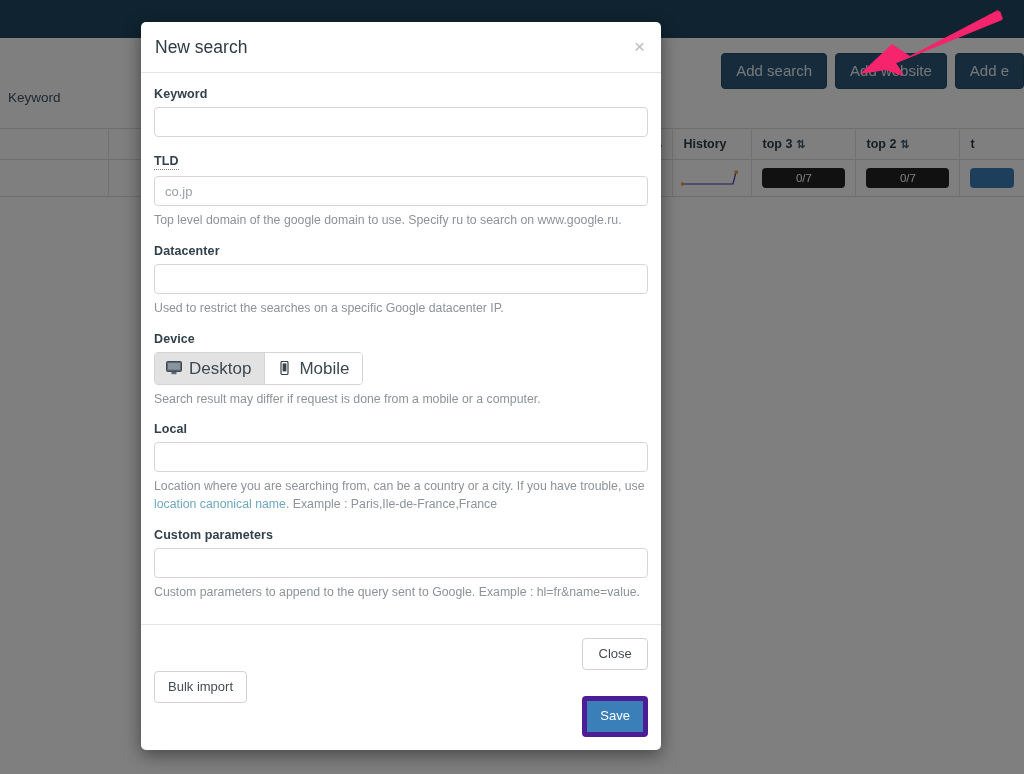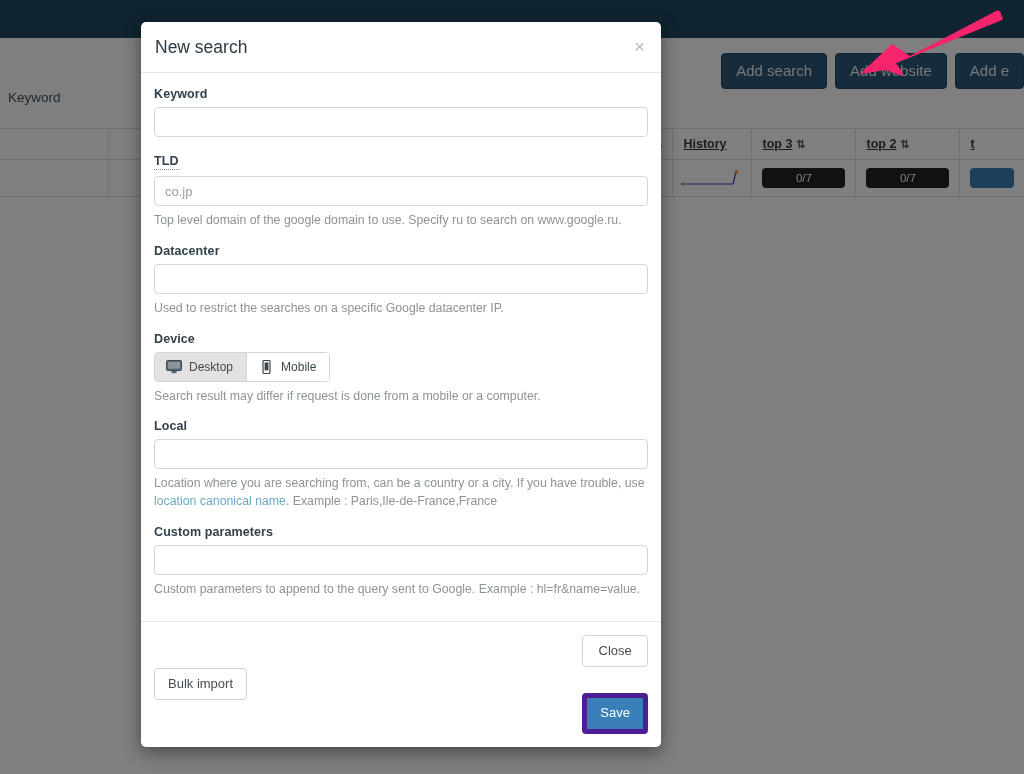--- a/index.html
+++ b/index.html
@@ -90,21 +90,20 @@
     padding: 8px 10px;
     text-align: left;
     vertical-align: middle;
     height: 28px;
   }
   #data-table th {
     font-weight: bold;
     font-size: 12.5px;
     color: #2f3e48;
     white-space: nowrap;
-    text-decoration: underline;
   }
   .sort-caret {
     display: inline-block;
     margin-left: 4px;
     color: #4a5c69;
     font-size: 11px;
   }
   .badge-dark {
     display: block;
     background: #222222;
@@ -215,21 +214,21 @@
     border: 1px solid #d4d4d4;
     border-radius: 4px;
     overflow: hidden;
     background: #ffffff;
   }
   .toggle-btn {
     display: inline-flex;
     align-items: center;
     gap: 7px;
     padding: 7px 13px 7px 11px;
-    font-size: 12px;
+    font-size: 17px;
     color: #3d4950;
     background: #ffffff;
     border: none;
     border-right: 1px solid #d4d4d4;
     cursor: pointer;
     font-family: "Liberation Sans", sans-serif;
     line-height: 1;
   }
   .toggle-btn:last-child { border-right: none; }
   .toggle-btn.active {

